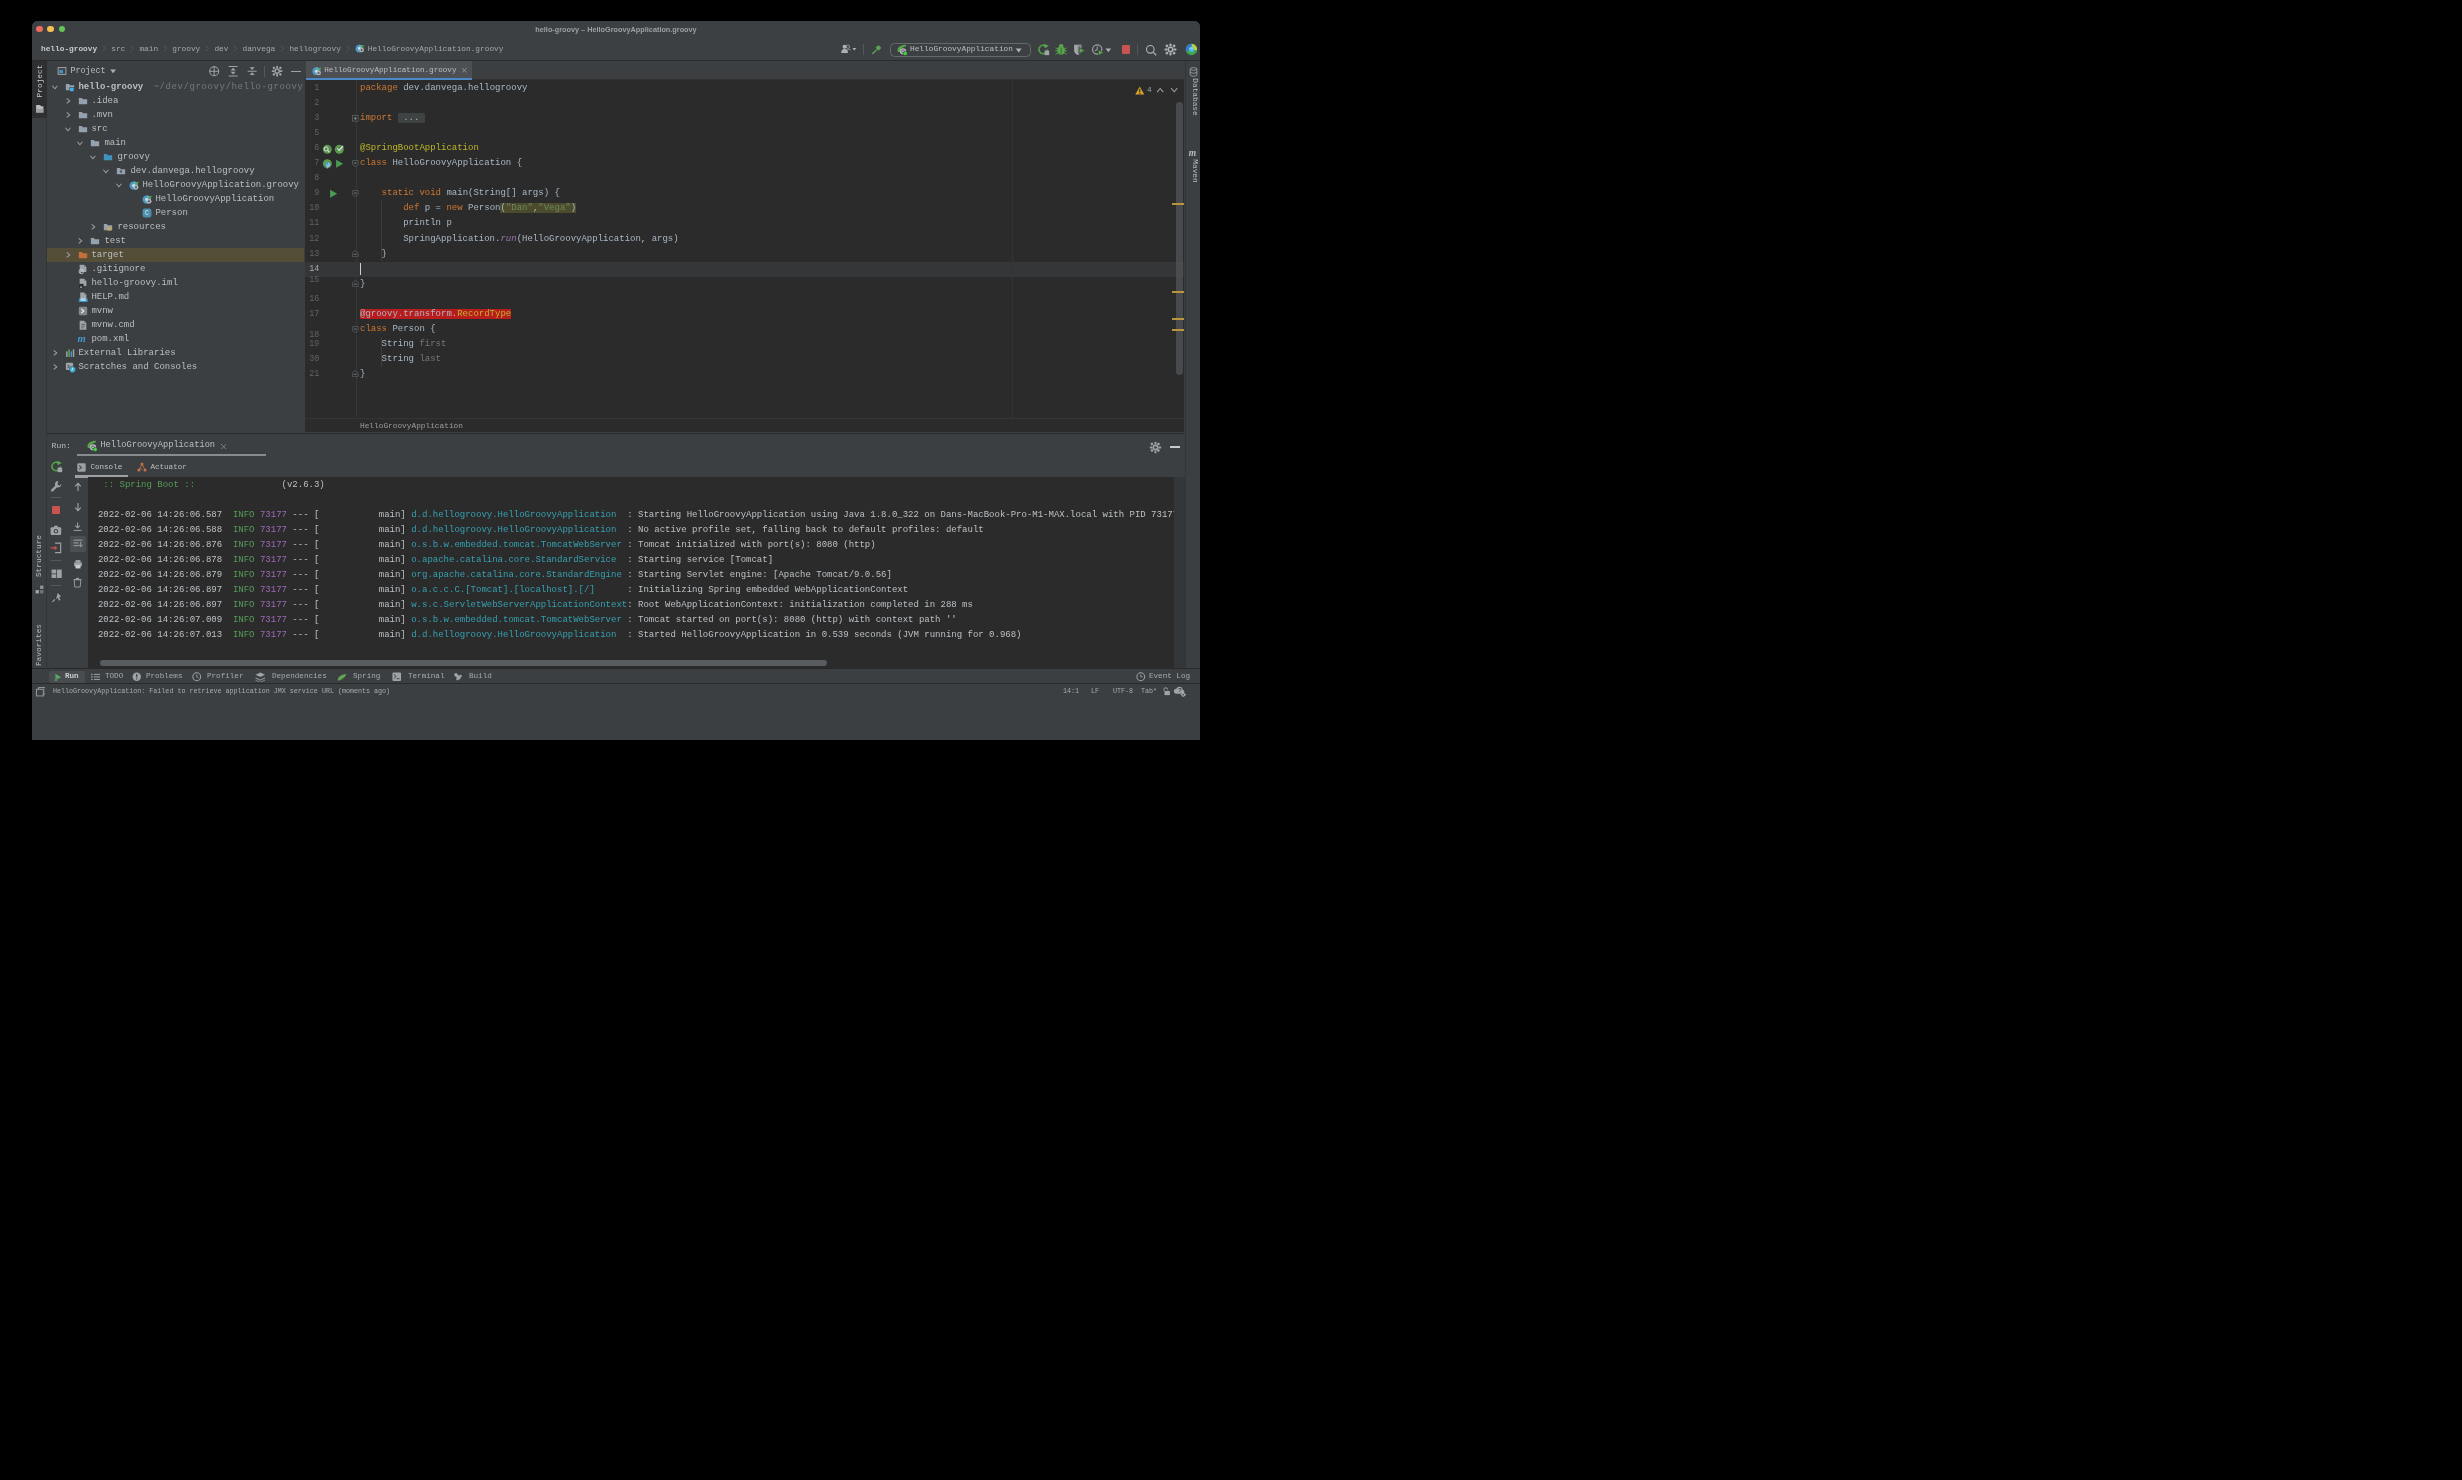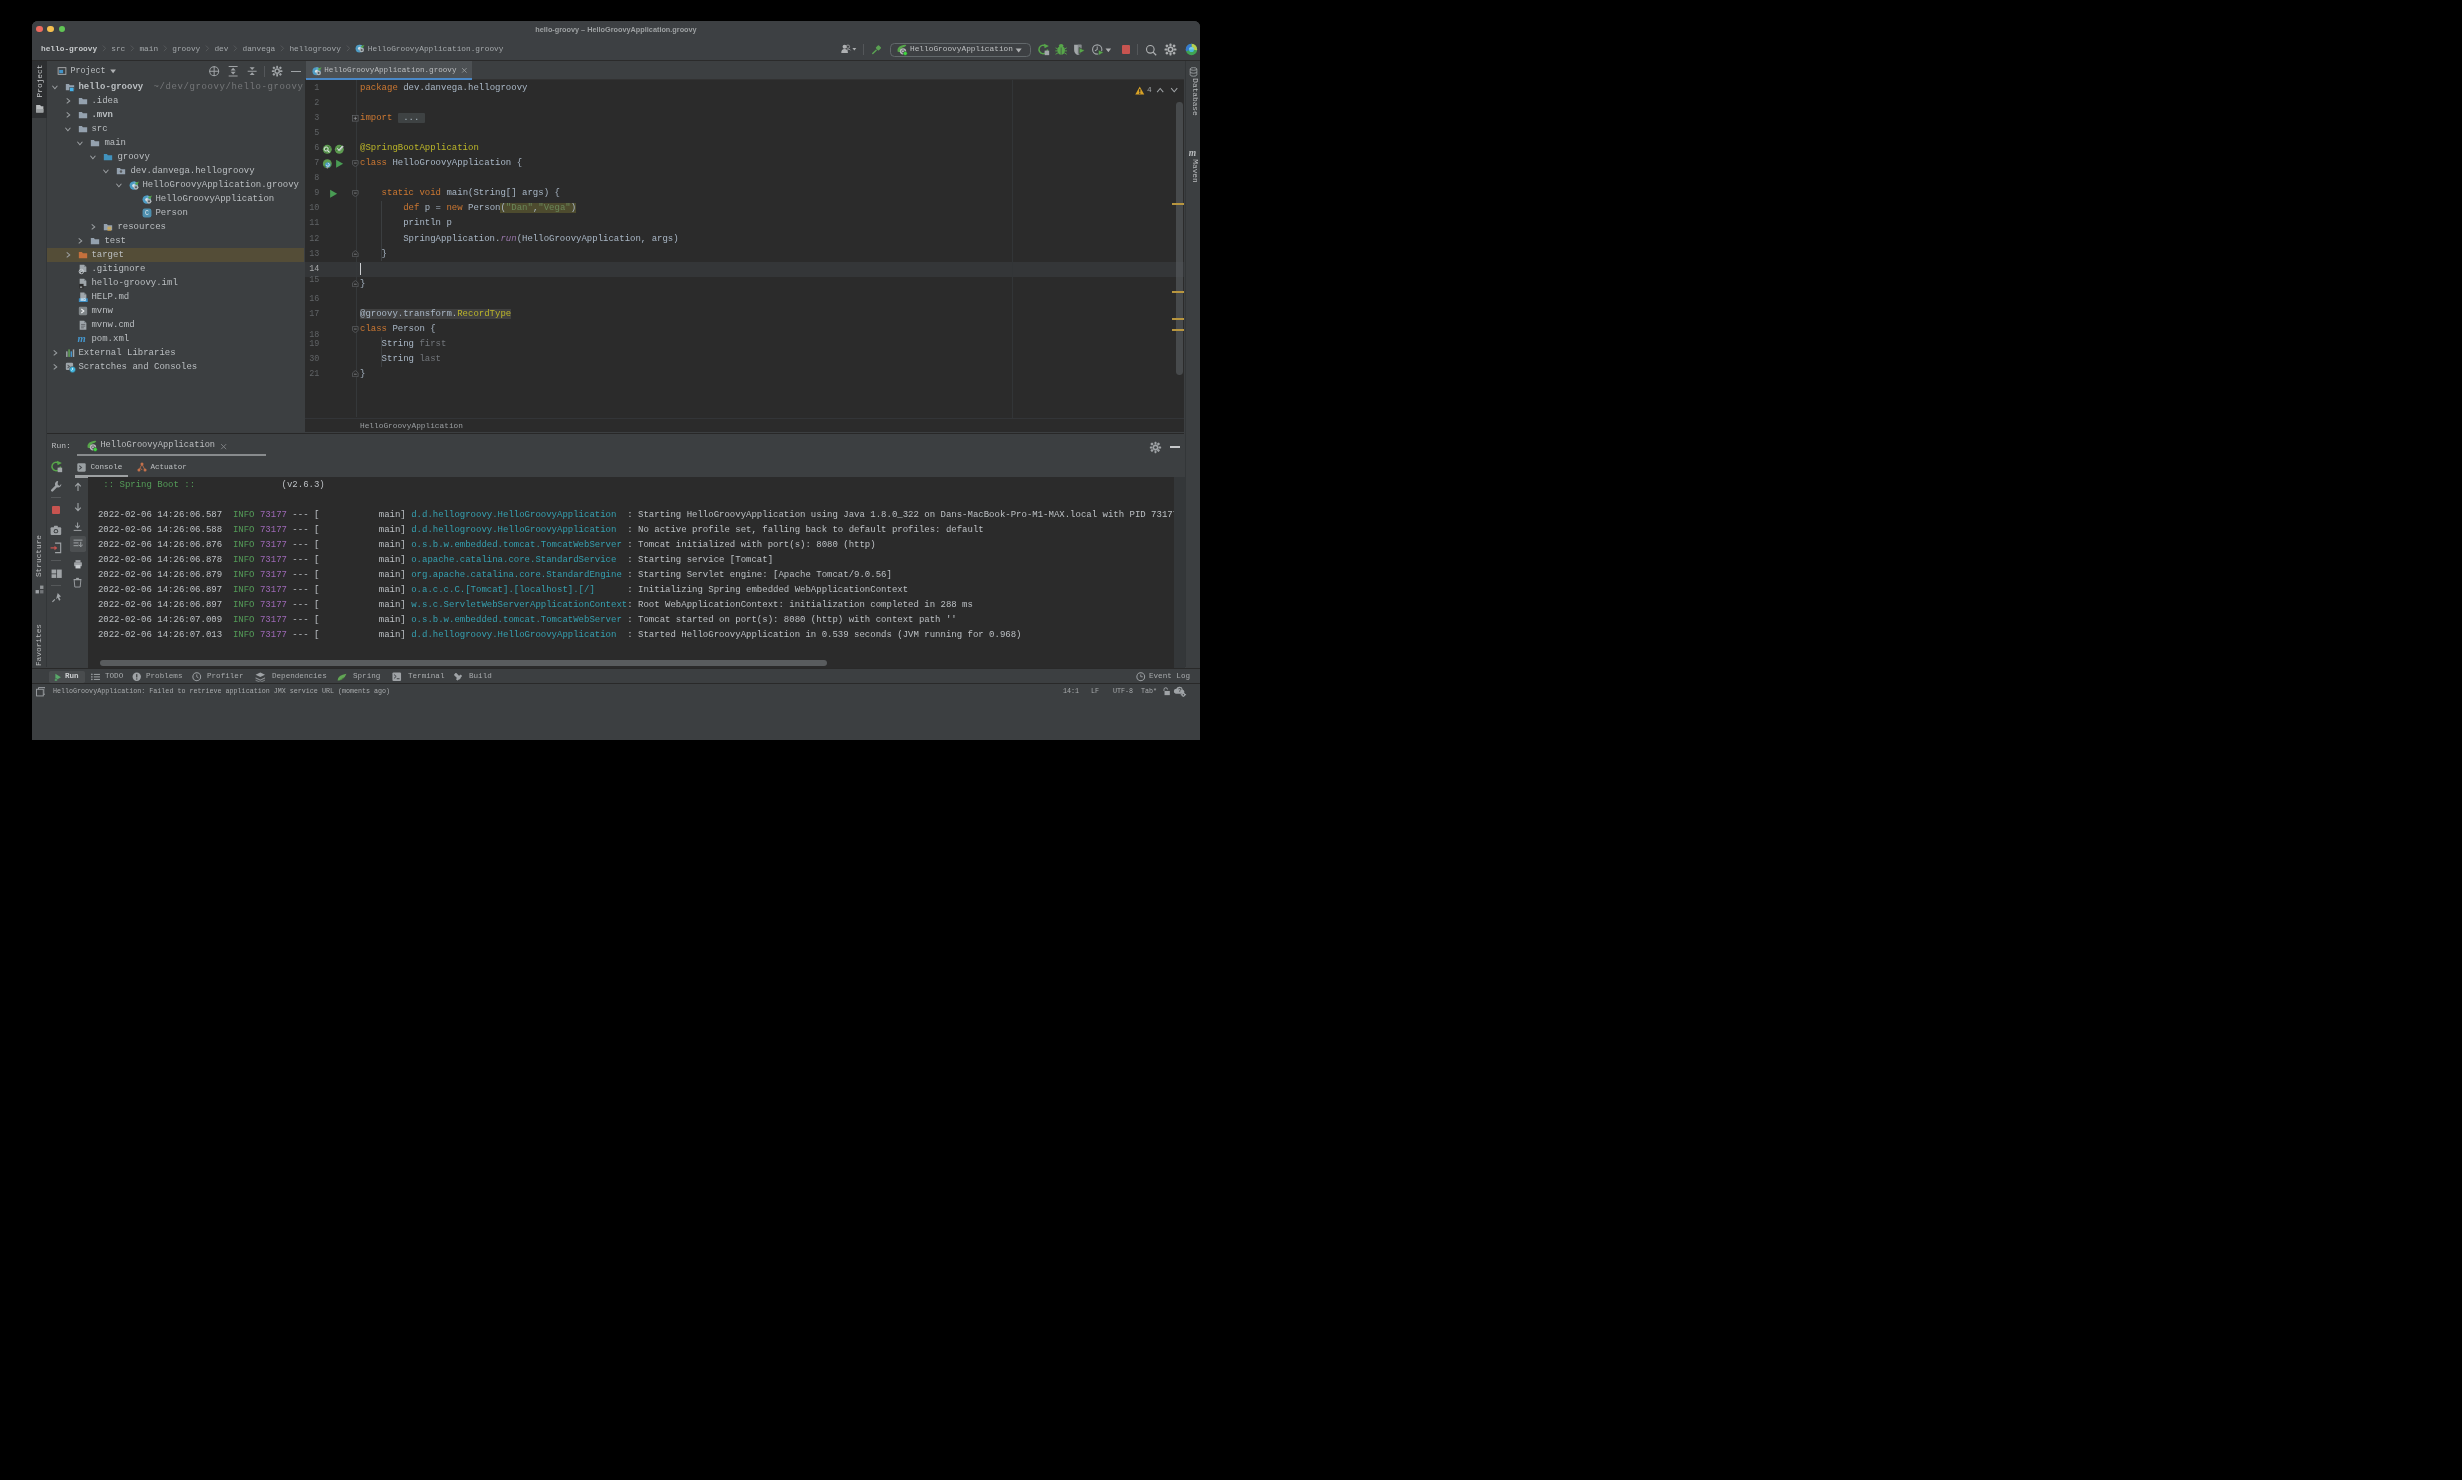--- a/index.html
+++ b/index.html
@@ -249,21 +249,21 @@
           </svg>
           <div class="abs" style="left:44px;top:0;">.idea</div>
         </div>
       <div class="trow" style="left:0;top:28px;width:257px;">
           <svg class="icon" style="left:17.3px;top:3.1px;" width="6.2" height="7.8" viewBox="0 0 11 14">
             <path d="M3 2.5 L8.5 7 L3 11.5" fill="none" stroke="#9da1a4" stroke-width="1.8"></path>
           </svg>
           <svg class="icon" style="left:30.5px;top:2px;" width="10" height="10" viewBox="0 0 18 18">
             <path d="M1.5 3.5 h5.4 l2 2.3 h7.6 v9 h-15 z" fill="#94a1ae"></path>
           </svg>
-          <div class="abs" style="left:44px;top:0;font-weight:bold;">.mvn</div>
+          <div class="abs" style="left:44px;top:0;">.mvn</div>
         </div>
       <div class="trow" style="left:0;top:42px;width:257px;">
           <svg class="icon" style="left:16.5px;top:3.9px;" width="7.8" height="6.2" viewBox="0 0 14 11">
             <path d="M2.5 3 L7 8.5 L11.5 3" fill="none" stroke="#9da1a4" stroke-width="1.8"></path>
           </svg>
           <svg class="icon" style="left:30.5px;top:2px;" width="10" height="10" viewBox="0 0 18 18">
             <path d="M1.5 3.5 h5.4 l2 2.3 h7.6 v9 h-15 z" fill="#94a1ae"></path>
           </svg>
           <div class="abs" style="left:44px;top:0;">src</div>
         </div>
@@ -480,21 +480,21 @@
         <div class="cl" style="top:136px;">        println p</div>
         <div class="ln" style="top:152px;color:#606366;">12</div>
         <div class="cl" style="top:152px;">        SpringApplication.<span class="mref">run</span>(HelloGroovyApplication, args)</div>
         <div class="ln" style="top:167px;color:#606366;">13</div>
         <div class="cl" style="top:167px;">    }</div>
         <div class="ln" style="top:182px;color:#a7a9ab;">14</div>
         <div class="ln" style="top:193px;color:#606366;">15</div>
         <div class="cl" style="top:197px;">}</div>
         <div class="ln" style="top:212px;color:#606366;">16</div>
         <div class="ln" style="top:227px;color:#606366;">17</div>
-        <div class="cl" style="top:227px;"><span style="background:#404040;">@groovy.transform.<span class="ann">RecordType</span></span></div>
+        <div class="cl" style="top:227px;"><span style="background:#b91c1c;">@groovy.transform.<span class="ann">RecordType</span></span></div>
         <div class="ln" style="top:248px;color:#606366;">18</div>
         <div class="cl" style="top:242px;"><span class="kw">class</span> Person {</div>
         <div class="ln" style="top:257px;color:#606366;">19</div>
         <div class="cl" style="top:257px;">    String <span class="dim">first</span></div>
         <div class="ln" style="top:272px;color:#606366;">30</div>
         <div class="cl" style="top:272px;">    String <span class="dim">last</span></div>
         <div class="ln" style="top:287px;color:#606366;">21</div>
         <div class="cl" style="top:287px;">}</div>
       <svg class="icon" style="left:47px;top:35px;" width="6.7" height="6.7" viewBox="0 0 12 12">
           <rect x="1" y="1" width="10" height="10" fill="#2b2b2b" stroke="#66696c" stroke-width="1.2"></rect>

